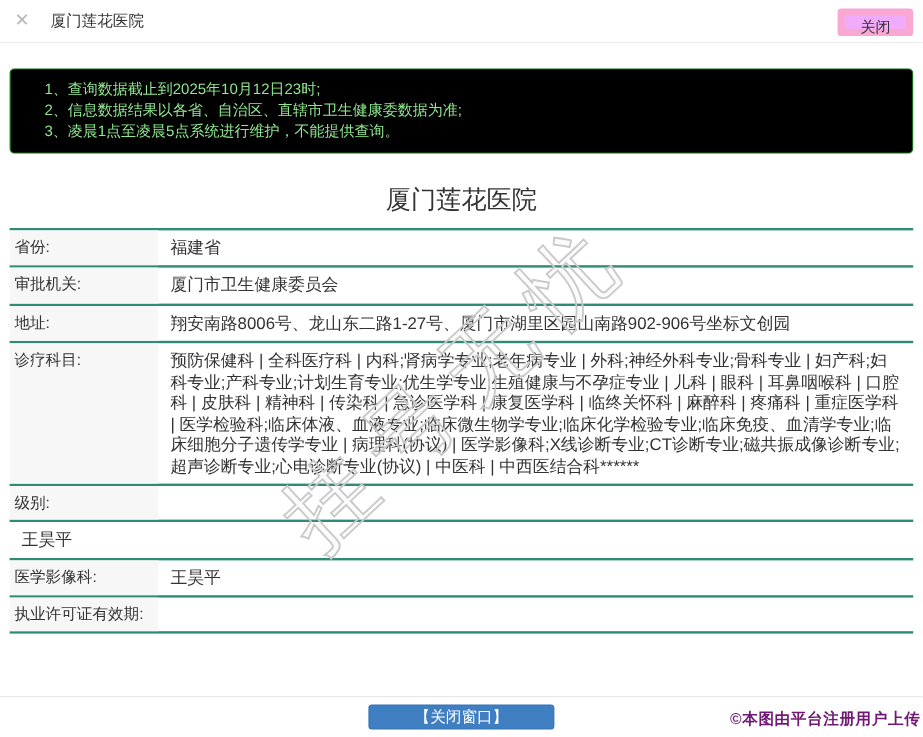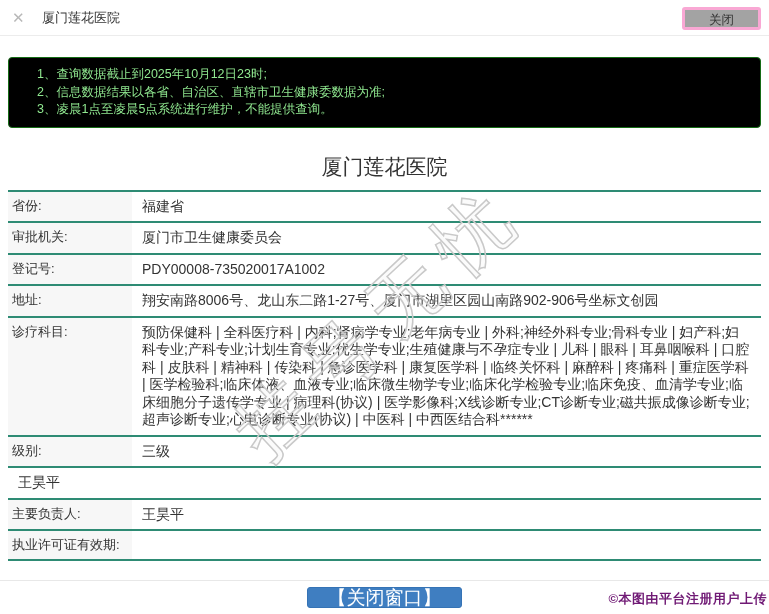--- a/index.html
+++ b/index.html
@@ -32,23 +32,23 @@
   .topbar .win-title {
     margin-left: 14px;
     font-size: 13px;
     color: #333;
   }
   .topbar .close-btn {
     position: absolute;
     right: 8px;
     top: 7px;
     height: 23px;
-    padding: 0 24px;
-    background: #a3a3a3;
-    border: 3px solid #f9a8d4;
+    padding: 0 13px;
+    background: #f0abfc;
+    border: 6px solid #f9a8d4;
     border-radius: 3px;
     font-size: 12.5px;
     color: #333;
     line-height: 21px;
     cursor: pointer;
     font-family: inherit;
   }
 
   
   .notice {
@@ -130,21 +130,21 @@
   }
   .close-window-btn {
     display: block;
     margin: 6px auto 0 auto;
     width: 155px;
     height: 21px;
     background: #3f7ec1;
     border: 1px solid #3573b5;
     border-radius: 3px;
     color: #fff;
-    font-size: 19px;
+    font-size: 13px;
     line-height: 19px;
     text-align: center;
     cursor: pointer;
     font-family: inherit;
   }
   .copyright-stamp {
     position: absolute;
     right: 2px;
     top: 9px;
     font-size: 13px;
@@ -174,40 +174,35 @@
 <div class="detail-table">
   <div class="detail-row">
     <div class="detail-label">省份:</div>
     <div class="detail-value">福建省</div>
   </div>
   <div class="detail-row">
     <div class="detail-label">审批机关:</div>
     <div class="detail-value">厦门市卫生健康委员会</div>
   </div>
   <div class="detail-row">
-    <div class="detail-label">登记号:</div>
-    <div class="detail-value">PDY00008-735020017A1002</div>
-  </div>
-  <div class="detail-row">
     <div class="detail-label">地址:</div>
     <div class="detail-value">翔安南路8006号、龙山东二路1-27号、厦门市湖里区园山南路902-906号坐标文创园</div>
   </div>
   <div class="detail-row">
     <div class="detail-label">诊疗科目:</div>
     <div class="detail-value">预防保健科 | 全科医疗科 | 内科;肾病学专业;老年病专业 | 外科;神经外科专业;骨科专业 | 妇产科;妇科专业;产科专业;计划生育专业;优生学专业;生殖健康与不孕症专业 | 儿科 | 眼科 | 耳鼻咽喉科 | 口腔科 | 皮肤科 | 精神科 | 传染科 | 急诊医学科 | 康复医学科 | 临终关怀科 | 麻醉科 | 疼痛科 | 重症医学科 | 医学检验科;临床体液、血液专业;临床微生物学专业;临床化学检验专业;临床免疫、血清学专业;临床细胞分子遗传学专业 | 病理科(协议) | 医学影像科;X线诊断专业;CT诊断专业;磁共振成像诊断专业;超声诊断专业;心电诊断专业(协议) | 中医科 | 中西医结合科******</div>
   </div>
   <div class="detail-row">
     <div class="detail-label">级别:</div>
-    <div class="detail-value">三级</div>
   </div>
   <div class="detail-row">
     <div class="detail-value">王昊平</div>
   </div>
   <div class="detail-row">
-    <div class="detail-label">主要负责人:</div>
+    <div class="detail-label">医学影像科:</div>
     <div class="detail-value">王昊平</div>
   </div>
   <div class="detail-row">
     <div class="detail-label">执业许可证有效期:</div>
   </div>
 </div>
 
 <div class="watermark">挂号无忧</div>
 
 <div class="footer">

